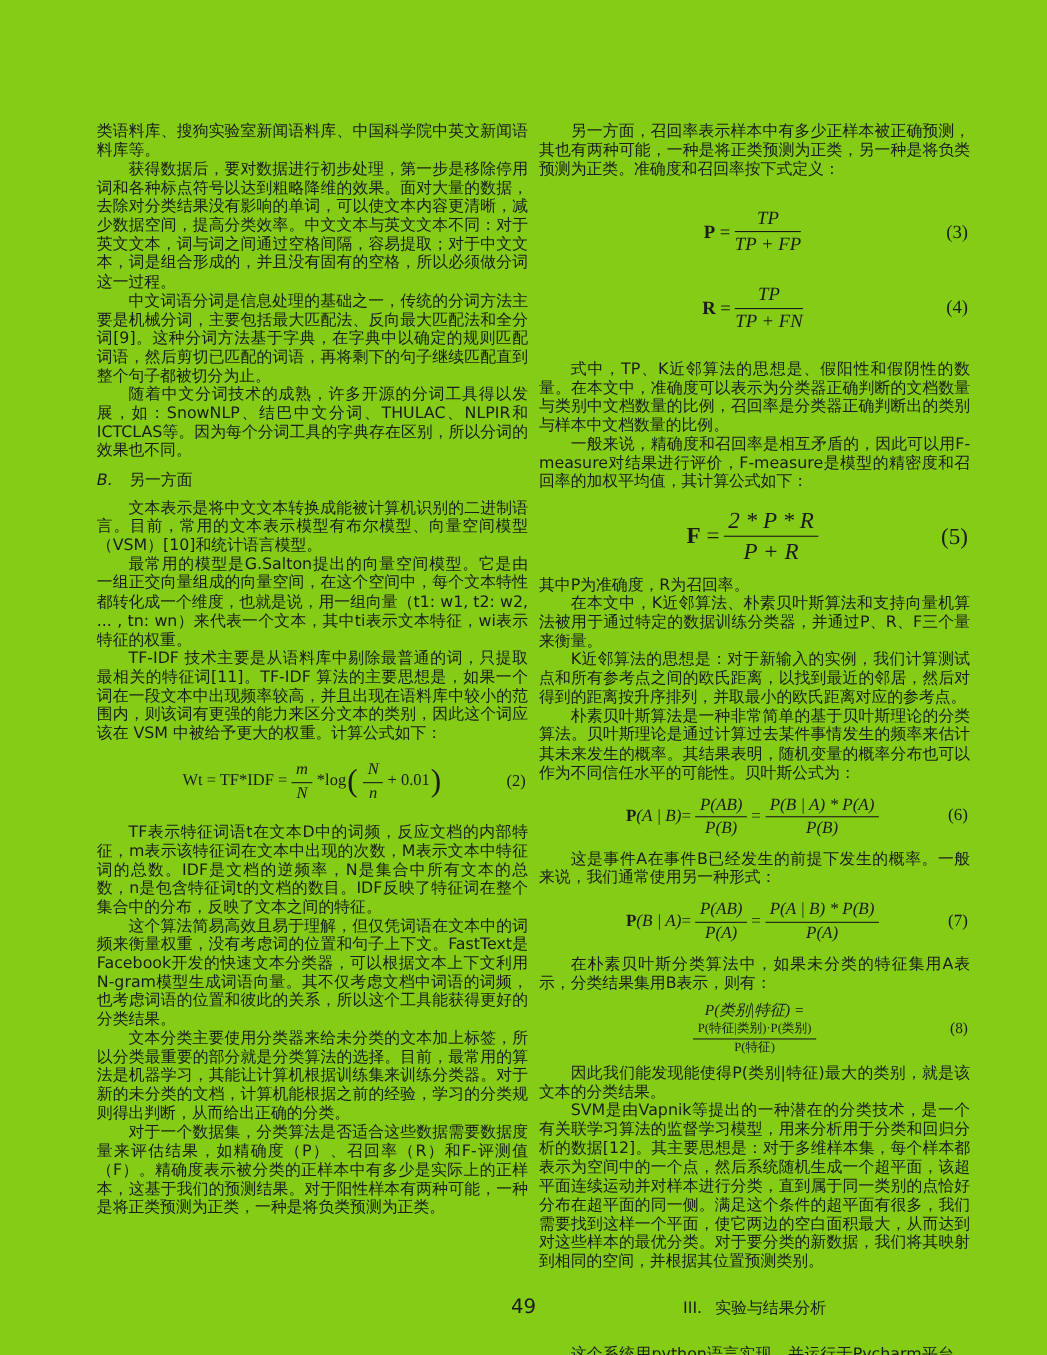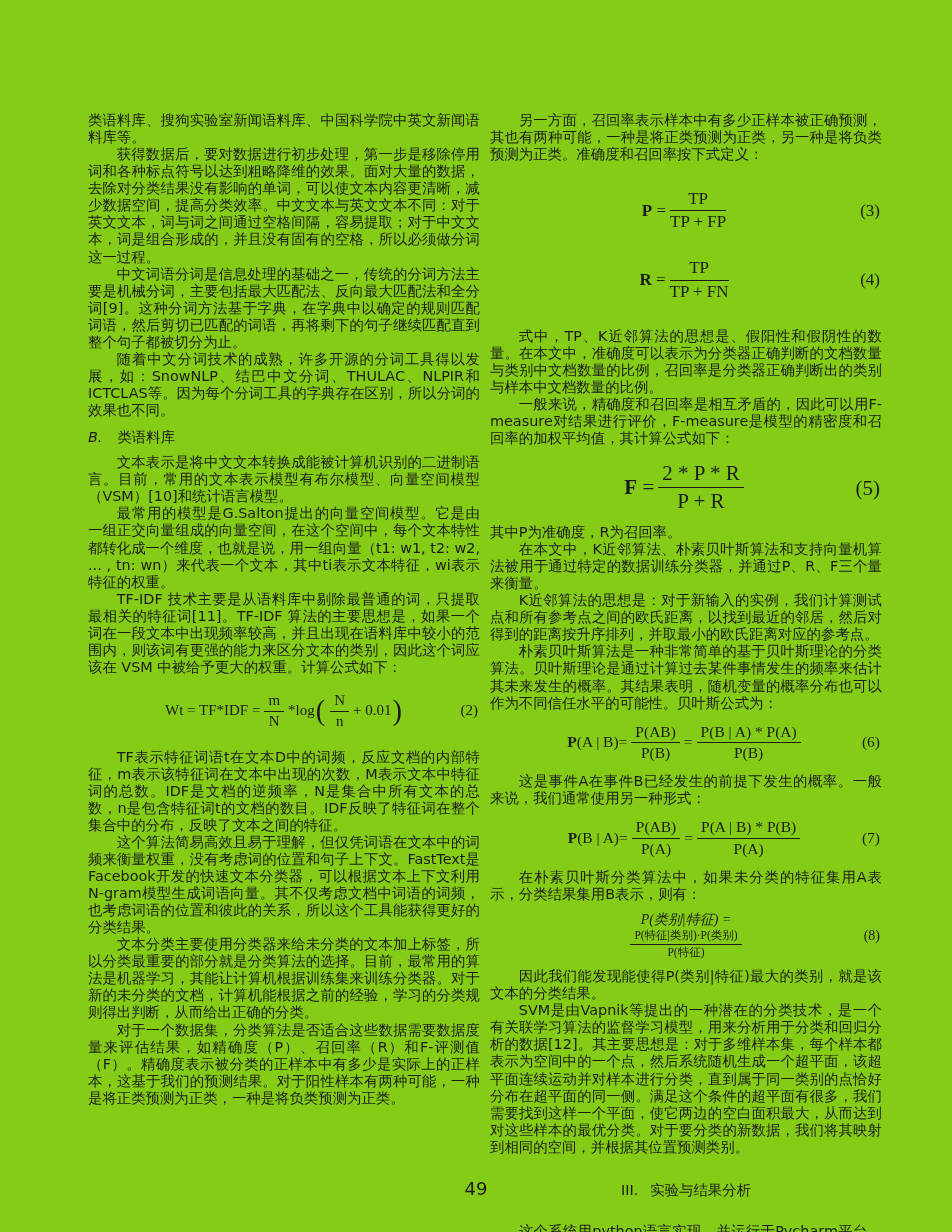--- a/index.html
+++ b/index.html
@@ -28,21 +28,21 @@
   
   .eq{
     position:relative;
     display:flex;align-items:center;justify-content:center;
     font-family:"Liberation Serif","DejaVu Serif",serif;
   }
   .eq-no{position:absolute;right:2px;top:50%;transform:translateY(-50%);font-style:normal;}
   .frac{display:inline-flex;flex-direction:column;text-align:center;vertical-align:middle;margin:0 4px;}
   .frac .fnum{border-bottom:1px solid currentColor;padding:0 4px 1px;}
   .frac .fden{padding-top:1px;}
-  .it{}
+  .it{font-style:italic;}
   .bsym{font-weight:700;}
   .bigp{font-size:1.9em;font-weight:400;display:inline-block;vertical-align:middle;transform:scaleY(1.02);margin:0 1px;}
   .eq2{font-size:15px;margin:16px 0 18px;}
   .eq34{font-size:17px;margin:26px 0;}
   .eq5{font-size:21px;margin:14px 0 10px;}
   .eq67{font-size:15.5px;margin:11px 0;}
   .eq8{font-size:14px;margin:9px 0;flex-direction:column;}
   .eq8 .frac{font-size:11.5px;font-style:normal;}
   .eq8 .eq-lhs{font-style:italic;}
 
@@ -56,21 +56,21 @@
 
 <div class="page">
 
   <div class="col col-l">
     <p>类语料库、搜狗实验室新闻语料库、中国科学院中英文新闻语料库等。</p>
     <p class="ind">获得数据后，要对数据进行初步处理，第一步是移除停用词和各种标点符号以达到粗略降维的效果。面对大量的数据，去除对分类结果没有影响的单词，可以使文本内容更清晰，减少数据空间，提高分类效率。中文文本与英文文本不同：对于英文文本，词与词之间通过空格间隔，容易提取；对于中文文本，词是组合形成的，并且没有固有的空格，所以必须做分词这一过程。</p>
     <p class="ind">中文词语分词是信息处理的基础之一，传统的分词方法主要是机械分词，主要包括最大匹配法、反向最大匹配法和全分词[9]。这种分词方法基于字典，在字典中以确定的规则匹配词语，然后剪切已匹配的词语，再将剩下的句子继续匹配直到整个句子都被切分为止。</p>
     <p class="ind">随着中文分词技术的成熟，许多开源的分词工具得以发展，如：SnowNLP、结巴中文分词、THULAC、NLPIR和ICTCLAS等。因为每个分词工具的字典存在区别，所以分词的效果也不同。</p>
 
     <div class="sub-h">
-      <span class="h-label">B.</span><span>类语料库</span>
+      <span class="h-label">B.</span><span>另一方面</span>
     </div>
 
     <p class="ind">文本表示是将中文文本转换成能被计算机识别的二进制语言。目前，常用的文本表示模型有布尔模型、向量空间模型（VSM）[10]和统计语言模型。</p>
     <p class="ind">最常用的模型是G.Salton提出的向量空间模型。它是由一组正交向量组成的向量空间，在这个空间中，每个文本特性都转化成一个维度，也就是说，用一组向量（t1: w1, t2: w2, ... , tn: wn）来代表一个文本，其中ti表示文本特征，wi表示特征的权重。</p>
     <p class="ind">TF-IDF 技术主要是从语料库中剔除最普通的词，只提取最相关的特征词[11]。TF-IDF 算法的主要思想是，如果一个词在一段文本中出现频率较高，并且出现在语料库中较小的范围内，则该词有更强的能力来区分文本的类别，因此这个词应该在 VSM 中被给予更大的权重。计算公式如下：</p>
 
     <div class="eq eq2">
       <span>Wt = TF*IDF =</span>
       <span class="frac it">
           <span class="fnum">m</span>

